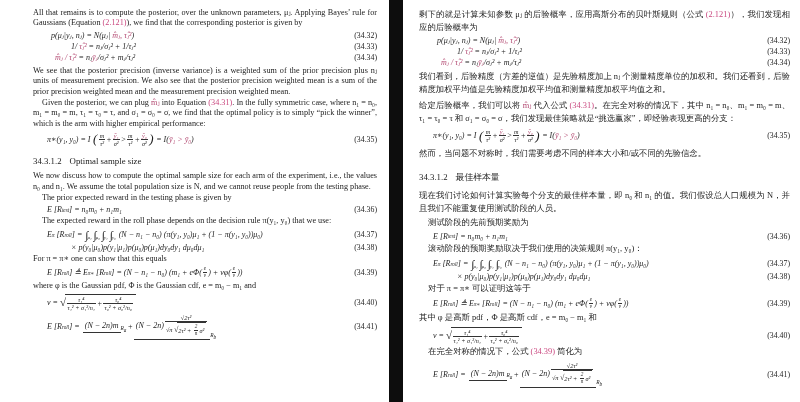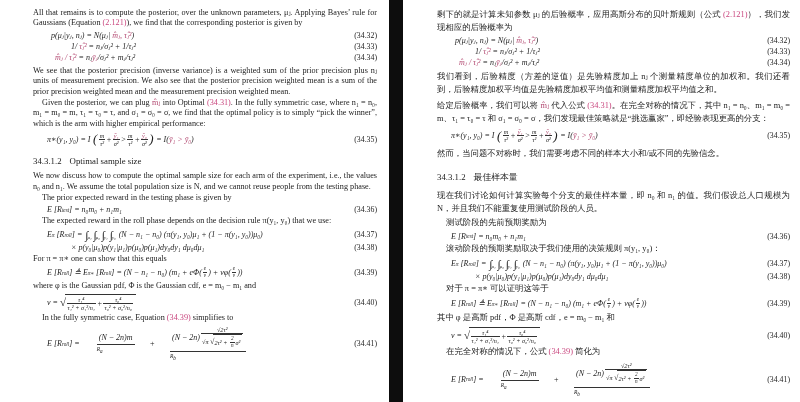--- a/index.html
+++ b/index.html
@@ -4,21 +4,21 @@
 <style>
   * { box-sizing: border-box; margin: 0; padding: 0; }
   html,body { width:800px; height:402px; overflow:hidden; background:#ffffff;
     font-family:"Liberation Serif","DejaVu Serif",serif; color:#1c1c1c; }
   .spread { display:flex; width:800px; height:402px; background:#eab308; }
   .pg { height:402px; overflow:hidden; background:#fff; }
   .pg-left { width:389px; }
   .pg-right { width:397px; }
   .gutter { width:14px; height:402px; background:#0d0d0d; flex:none; }
   .inner-left { padding:8px 12px 0 33px; }
-  .inner-right { padding:9px 10px 0 34px; }
+  .inner-right { padding:9px 10px 0 16px; }
   .para { font-size:8.2px; line-height:10.4px; text-align:justify; margin-bottom:1px; }
   .zh .para { font-size:8.4px; line-height:12.6px; margin-bottom:2px; }
   .ind { text-indent:9px; }
   .gap-top { margin-top:4px; }
   .heading { font-weight:normal; font-size:8.8px; margin:9px 0 5px 0; }
   .zh .heading { margin:12px 0 6px 0; }
   .heading .hnum { margin-right:8px; }
   .eq { display:flex; align-items:center; font-size:8px; margin:2px 0; padding-left:14px; }
   .eq.ind1 { padding-left:22px; }
   .eq.ind2 { padding-left:18px; }
@@ -31,21 +31,21 @@
           font-size:6.2px; line-height:1.15; margin:0 1px; font-style:italic; }
   .frac .fn { padding:0 1px; white-space:pre; }
   .frac .fd { border-top:0.7px solid #333; padding:0 1px; white-space:pre; display:inline-flex; align-items:center; }
   .frac.tiny { font-size:5.2px; }
   .bigp { font-size:13px; font-weight:normal; margin:0 0.5px; }
   .isym { font-size:11.5px; margin-left:1px; }
   .isub { font-size:4.8px; position:relative; top:3px; left:-1px; }
   .rsym { font-size:11px; margin-right:-1.5px; }
   .rsym.sm { font-size:8px; margin-right:-1px; }
   .radi { display:inline-flex; align-items:center; border-top:0.7px solid #333; padding:1px 2px 0 1px; }
-  .ubw { display:inline-flex; flex-direction:column; align-items:flex-start; margin:0 15px; }
+  .ubw { display:inline-flex; flex-direction:row; align-items:flex-end; margin:0 1px; }
   .ubt { display:inline-flex; align-items:center; border-bottom:0.9px solid #333; padding:0 2px 2px 2px; }
   .ubl { font-size:5.4px; margin-top:1px; font-style:italic; }
   .link { color:#c9477f; text-decoration:none; cursor:pointer; }
   .mred { color:#b34a72; }
   .eq41row { margin-top:3px; }
 </style>
 </head>
 <body>
 
 <div class="spread">
@@ -76,21 +76,21 @@
             <span class="mred">m̂ⱼ / τ̂ⱼ²</span>
             <span> = nⱼ</span>
             <span class="mred">ȳⱼ</span>
             <span>/σⱼ² + mⱼ/τⱼ²</span>
           </span>
         <span class="eqn">(34.34)</span>
       </div>
 
       <p class="para gap-top"><span>We see that the posterior precision (inverse variance) is a weighted sum of the prior precision plus nⱼ units of measurement precision. We also see that the posterior precision weighted mean is a sum of the prior precision weighted mean and the measurement precision weighted mean.</span></p>
 
-      <p class="para ind"><span>Given the posterior, we can plug </span><span class="mred">m̂ⱼ</span><span> into Optimal </span><a class="link">(34.31)</a><span>. In the fully symmetric case, where n₁ = n₀, m₁ = m₀ = m, τ₁ = τ₀ = τ, and σ₁ = σ₀ = σ, we find that the optimal policy is to simply “pick the winner”, which is the arm with higher empirical performance:</span></p>
+      <p class="para ind"><span>Given the posterior, we can plug </span><span class="mred">m̂ⱼ</span><span> into Equation </span><a class="link">(34.31)</a><span>. In the fully symmetric case, where n₁ = n₀, m₁ = m₀ = m, τ₁ = τ₀ = τ, and σ₁ = σ₀ = σ, we find that the optimal policy is to simply “pick the winner”, which is the arm with higher empirical performance:</span></p>
 
       <div class="eq">
         <span class="eqb">
           <span>π∗(y₁, y₀) = I </span>
             <span class="bigp">(</span>
           <span class="frac"><span class="fn">m</span><span class="fd">τ²</span></span>
           <span>+</span>
           <span class="frac"><span class="fn mred">ȳ₁</span><span class="fd">σ²</span></span>
           <span>&gt;</span>
           <span class="frac"><span class="fn">m</span><span class="fd">τ²</span></span>
@@ -175,21 +175,20 @@
           <span class="rsym">√</span>
           <span class="radi">
             <span class="frac"><span class="fn">τ₁⁴</span><span class="fd">τ₁² + σ₁²/n₁</span></span>
             <span>+</span>
             <span class="frac"><span class="fn">τ₀⁴</span><span class="fd">τ₀² + σ₀²/n₀</span></span>
           </span>
         </span>
         <span class="eqn">(34.40)</span>
       </div>
 
-      <p class="para ind"><span>In the fully symmetric case, Equation </span><a class="link">(34.39)</a><span> simplifies to</span></p>
 
       <div class="eq eq41row">
         <span class="eqb">
           <span>E [R</span>
             <sub>roll</sub>
             <span>] = </span>
           <span class="ubw"><span class="ubt"><span>(N − 2n)m</span></span><span class="ubl"><span>R</span><sub>a</sub></span></span>
           <span>+</span>
           <span class="ubw">
             <span class="ubt">

